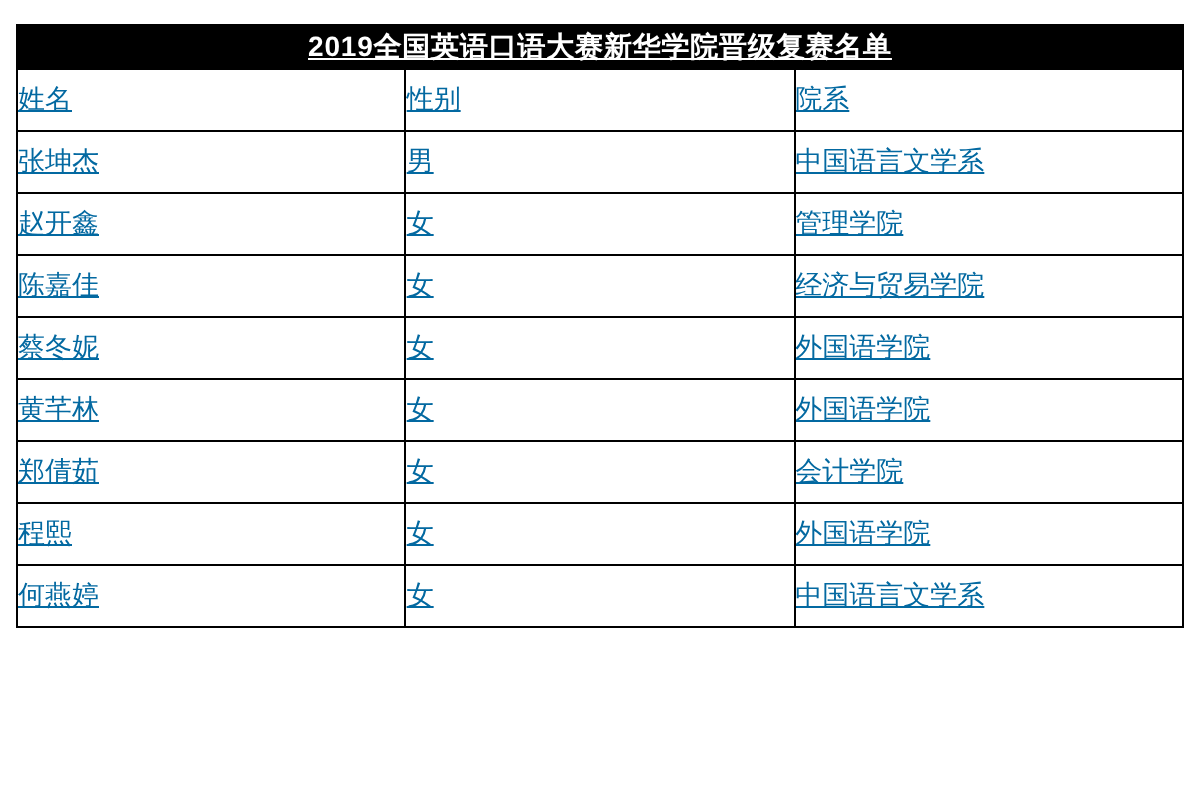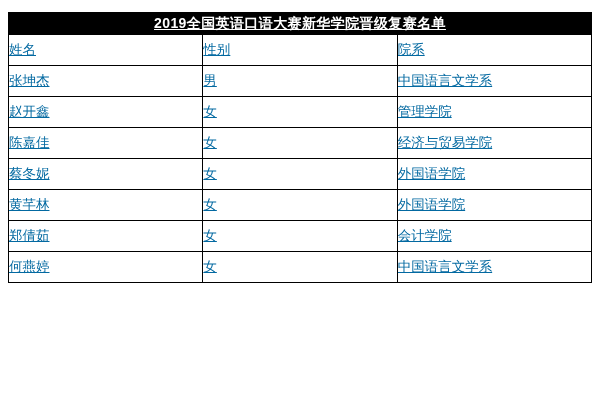--- a/index.html
+++ b/index.html
@@ -96,19 +96,24 @@
         <td class="data-cell col-name">黄芊林</td>
         <td class="data-cell col-gender">女</td>
         <td class="data-cell col-dept">外国语学院</td>
       </tr>
       <tr>
         <td class="data-cell col-name">郑倩茹</td>
         <td class="data-cell col-gender">女</td>
         <td class="data-cell col-dept">会计学院</td>
       </tr>
       <tr>
+        <td class="data-cell col-name">程熙</td>
+        <td class="data-cell col-gender">女</td>
+        <td class="data-cell col-dept">外国语学院</td>
+      </tr>
+      <tr>
         <td class="data-cell col-name">何燕婷</td>
         <td class="data-cell col-gender">女</td>
         <td class="data-cell col-dept">中国语言文学系</td>
       </tr>
     </tbody>
   </table>
 </div>
 
 </body></html>

